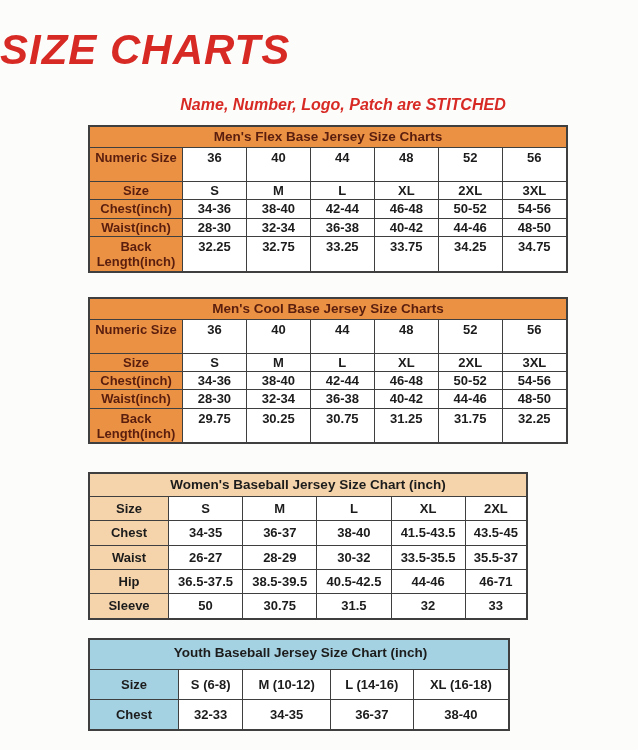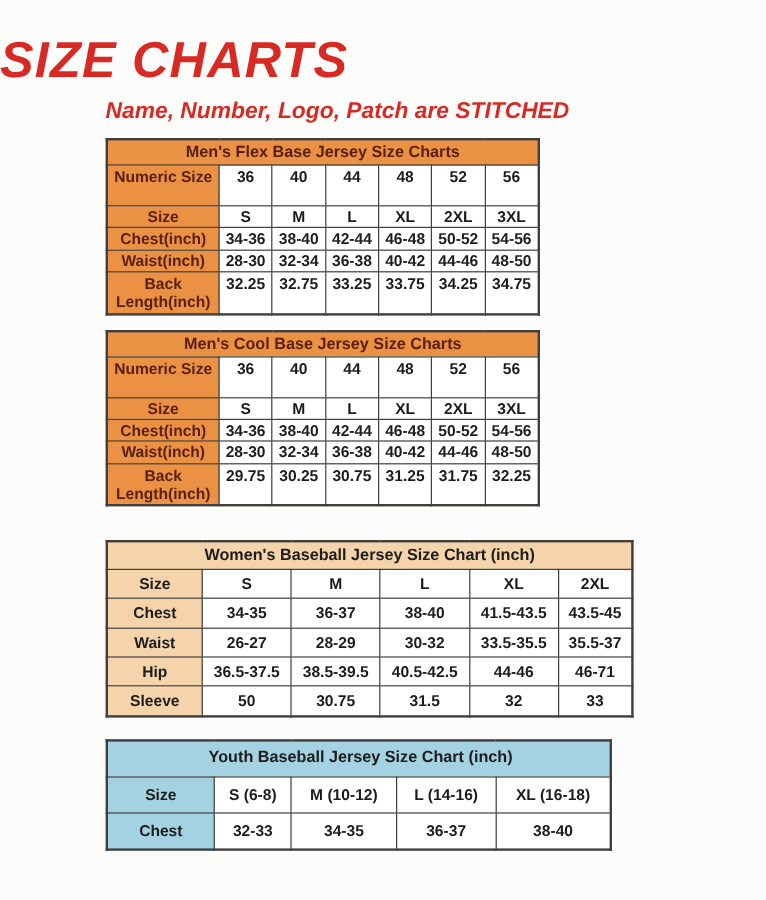--- a/index.html
+++ b/index.html
@@ -18,26 +18,27 @@
   .page-title {
     margin: 26px 0 0 0;
     text-align: left;
     font-size: 42px;
     font-weight: bold;
     font-style: italic;
     letter-spacing: 1px;
     color: var(--title_red, #d82a25);
   }
   .subtitle {
-    margin: 6px 40px 0 88px;
-    font-size: 19px;
+    margin: 20px 40px 0 88px;
+    font-size: 16px;
     font-weight: bold;
     font-style: italic;
     line-height: 1.32;
     color: var(--title_red, #d82a25);
+    text-align: center;
   }
   table.size-table {
     border-collapse: collapse;
     border: 2px solid var(--border, #3f3f3f);
     margin-left: 88px;
     background: #ffffff;
   }
   table.size-table th, table.size-table td {
     border: 1px solid var(--border, #3f3f3f);
     font-size: 13px;
@@ -46,22 +47,22 @@
     padding: 1px 3px;
     color: #1c1c1c;
     line-height: 1.18;
   }
   
   table.size-table th.t-title {
     font-size: 13.5px;
     padding: 2px 4px;
   }
   
-  table.theme-orange { margin-top: 10px; width: 362px; }
-  table.theme-orange + table.theme-orange { margin-top: 12px; }
+  table.theme-orange { margin-top: 10px; width: 480px; }
+  table.theme-orange + table.theme-orange { margin-top: 24px; }
   table.theme-orange th.t-title {
     background: var(--orange_header, #eb9143);
     color: var(--orange_text, #5a1e0e);
   }
   table.theme-orange th.row-label {
     background: var(--orange_header, #eb9143);
     color: var(--orange_text, #5a1e0e);
     width: 86px;
   }
   table.theme-orange tbody tr:first-child th,

